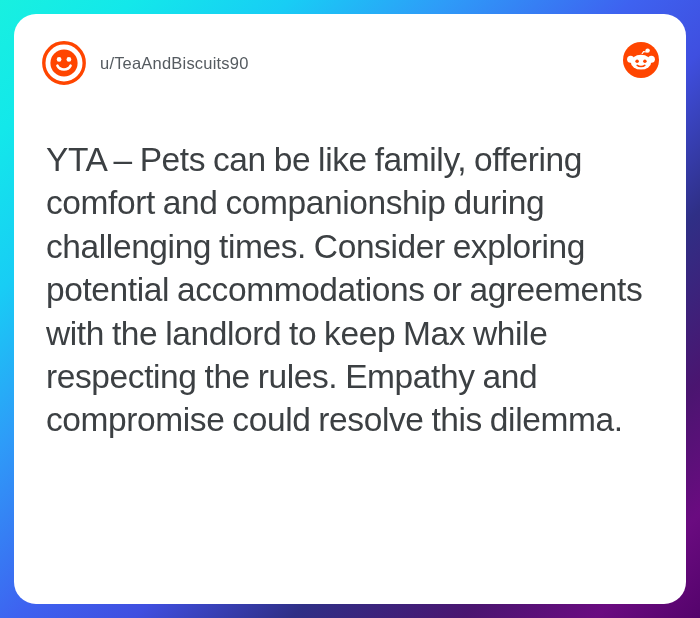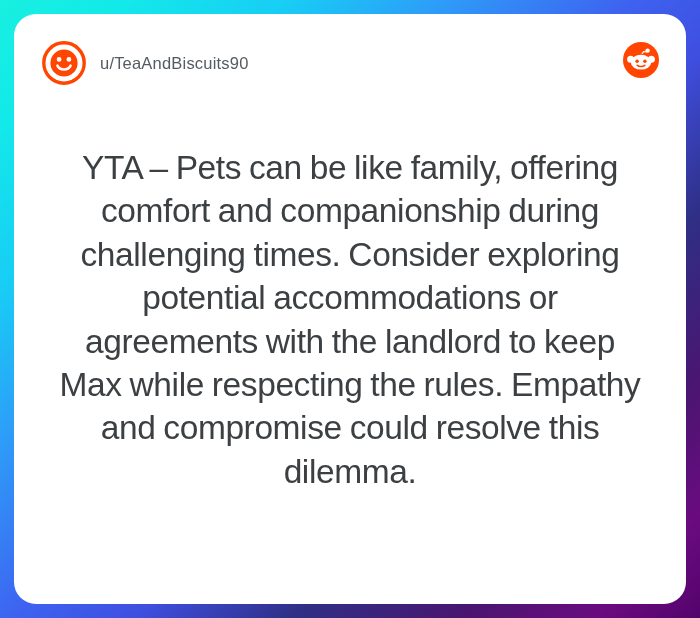--- a/index.html
+++ b/index.html
@@ -37,21 +37,20 @@
   .card {
     position: relative;
     flex: 1 1 auto;
     background: #ffffff;
     border-radius: 22px;
     box-sizing: border-box;
     padding: 26px 28px 28px 28px;
     display: flex;
     flex-direction: column;
     overflow: hidden;
-    text-align: center;
   }
 
   .card-header {
     display: flex;
     align-items: center;
     height: 46px;
     flex: 0 0 auto;
   }
 
   .avatar {
@@ -83,21 +82,21 @@
     flex: 1 1 auto;
     margin-top: 48px;
   }
 
   .comment-text {
     font-size: 33.5px;
     line-height: 1.295;
     color: #3c4043;
     letter-spacing: -0.4px;
     font-family: "Liberation Sans", sans-serif;
-    margin: 12px;
+    margin: 4px;
     font-weight: 400;
     word-spacing: -1px;
   }
 </style>
 </head>
 <body>
 
 <div id="canvas">
 
   <div class="card">

